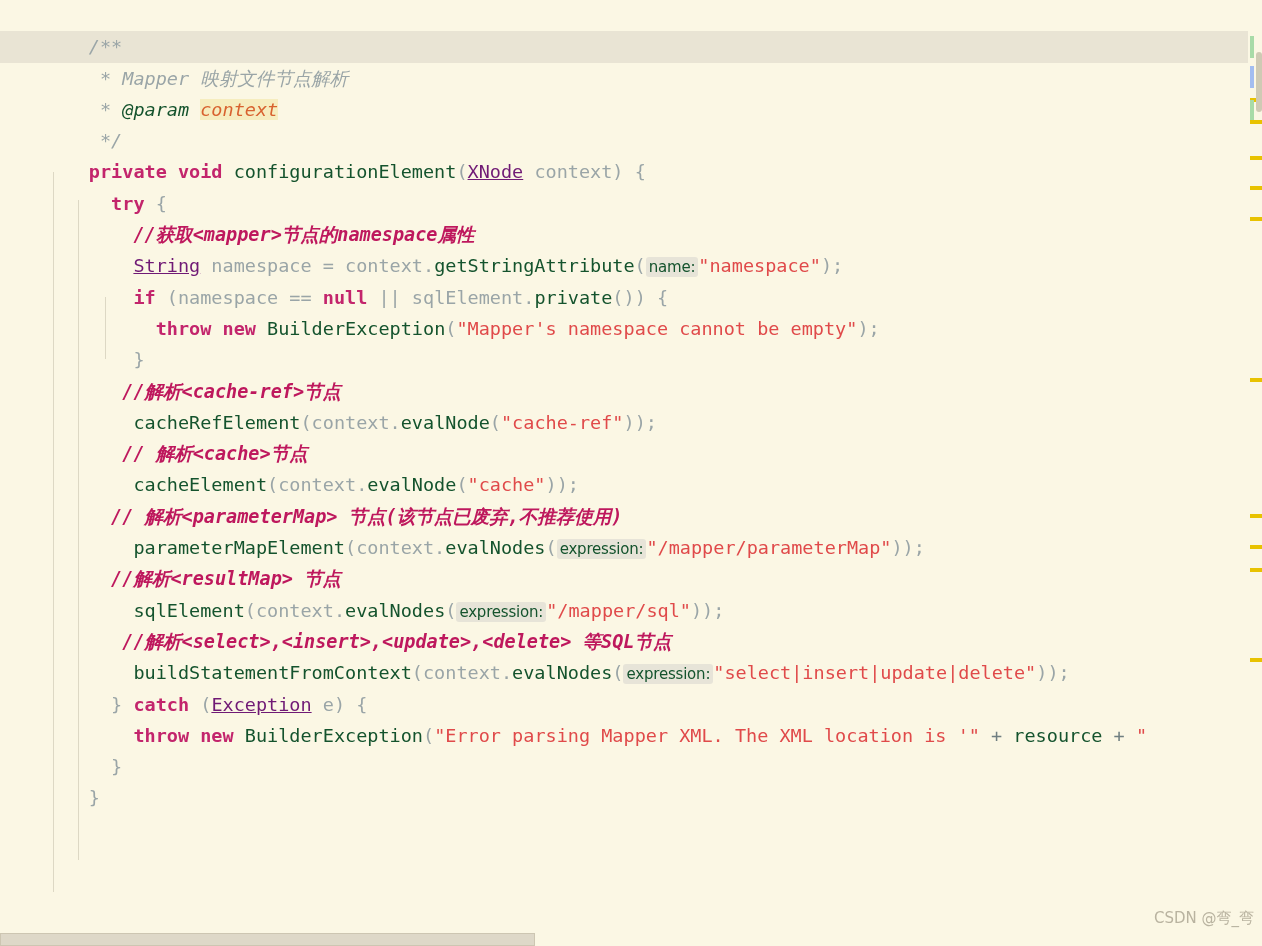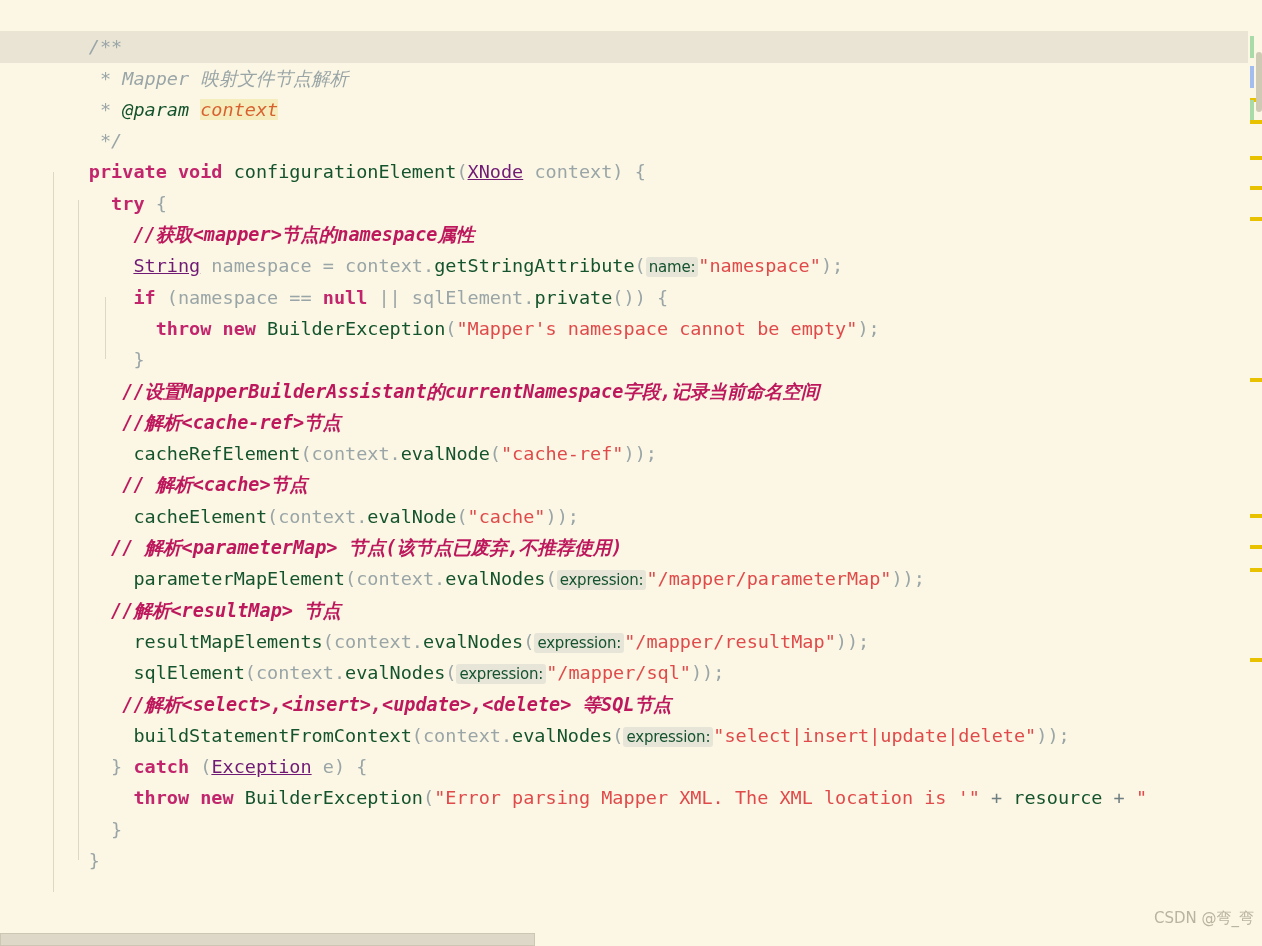--- a/index.html
+++ b/index.html
@@ -194,23 +194,20 @@
     </div>
 
     <div class="code-line">
       <span class="ln-text">      <span class="kw">throw</span> <span class="kw">new</span> <span class="fn">BuilderException</span><span class="punc">(</span><span class="str">"Mapper's namespace cannot be empty"</span><span class="punc">);</span></span>
     </div>
 
     <div class="code-line">
       <span class="ln-text">    <span class="punc">}</span></span>
     </div>
 
-    <div class="code-line">
-      <span class="ln-text">   <span class="cmt">//设置MapperBuilderAssistant的currentNamespace字段,记录当前命名空间</span></span>
-    </div>
 
 
     <div class="code-line">
       <span class="ln-text">   <span class="cmt">//解析&lt;cache-ref&gt;节点</span></span>
     </div>
 
     <div class="code-line">
       <span class="ln-text">    <span class="fn">cacheRefElement</span><span class="ident">(context.</span><span class="fn">evalNode</span><span class="punc">(</span><span class="str">"cache-ref"</span><span class="punc">));</span></span>
     </div>
 
@@ -227,23 +224,20 @@
     </div>
 
     <div class="code-line">
       <span class="ln-text">    <span class="fn">parameterMapElement</span><span class="ident">(context.</span><span class="fn">evalNodes</span><span class="punc">(</span><span class="hint">expression:</span><span class="str">"/mapper/parameterMap"</span><span class="punc">));</span></span>
     </div>
 
     <div class="code-line">
       <span class="ln-text">  <span class="cmt">//解析&lt;resultMap&gt; 节点</span></span>
     </div>
 
-    <div class="code-line">
-      <span class="ln-text">    <span class="fn">resultMapElements</span><span class="ident">(context.</span><span class="fn">evalNodes</span><span class="punc">(</span><span class="hint">expression:</span><span class="str">"/mapper/resultMap"</span><span class="punc">));</span></span>
-    </div>
 
 
     <div class="code-line">
       <span class="ln-text">    <span class="fn">sqlElement</span><span class="ident">(context.</span><span class="fn">evalNodes</span><span class="punc">(</span><span class="hint">expression:</span><span class="str">"/mapper/sql"</span><span class="punc">));</span></span>
     </div>
 
     <div class="code-line">
       <span class="ln-text">   <span class="cmt">//解析&lt;select&gt;,&lt;insert&gt;,&lt;update&gt;,&lt;delete&gt; 等SQL节点</span></span>
     </div>
 

